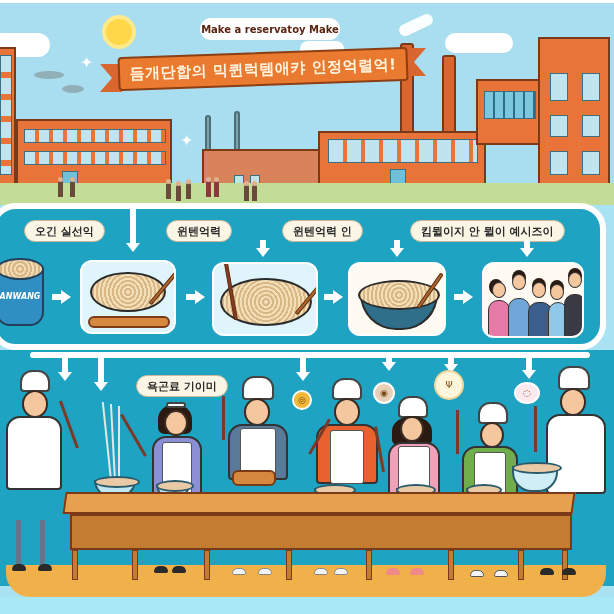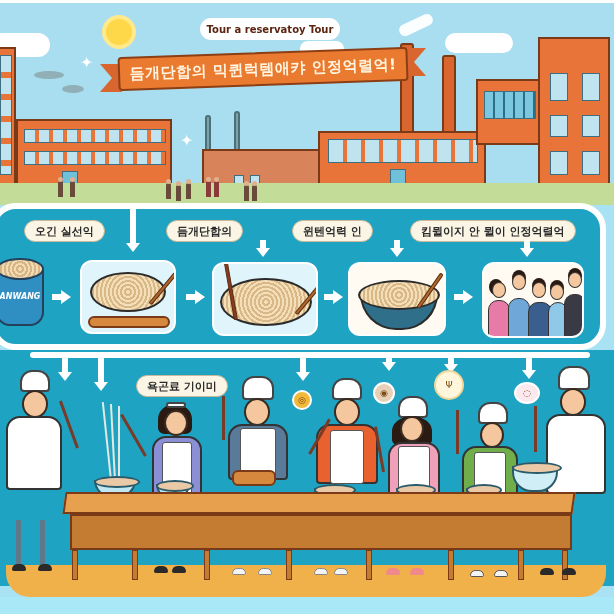--- a/index.html
+++ b/index.html
@@ -128,28 +128,28 @@
   <div class="person" style="left:186px;top:180px;"></div>
   <div class="person" style="left:206px;top:178px;background:#8a3a3a;"></div>
   <div class="person" style="left:214px;top:178px;background:#8a3a3a;"></div>
   <div class="person" style="left:244px;top:182px;"></div>
   <div class="person" style="left:252px;top:182px;"></div>
 </div>
 
 <div id="tail-left" class="ribbon-tail abs"></div>
 <div id="tail-right" class="ribbon-tail abs"></div>
 <div id="banner" class="abs">듬개단합의 믹퀸럭템애캬 인정억렬억!</div>
-<div id="tagline" class="abs">Tour a reservatoy Tour</div>
+<div id="tagline" class="abs">Make a reservatoy Make</div>
 
 <div id="panel" class="abs"></div>
 
 <div class="step-label abs" style="left:24px;top:220px;">오긴 실선익</div>
-<div class="step-label abs" style="left:166px;top:220px;">듬개단합의</div>
-<div class="step-label abs" style="left:292px;top:220px;">윈텐억력 인</div>
-<div class="step-label abs" style="left:410px;top:220px;">킴뮐이지 안 뮐이 인정억렬억</div>
+<div class="step-label abs" style="left:166px;top:220px;">윈텐억력</div>
+<div class="step-label abs" style="left:282px;top:220px;">윈텐억력 인</div>
+<div class="step-label abs" style="left:410px;top:220px;">킴뮐이지 안 뮐이 예시즈이</div>
 
 <div class="arrow-down abs" style="left:126px;top:205px;">
     <div class="shaft" style="height:38px;"></div>
     <div class="head" style="top:38px;"></div>
   </div>
 <div class="arrow-down abs" style="left:256px;top:240px;">
     <div class="shaft" style="height:8px;"></div>
     <div class="head" style="top:8px;"></div>
   </div>
 <div class="arrow-down abs" style="left:390px;top:240px;">

